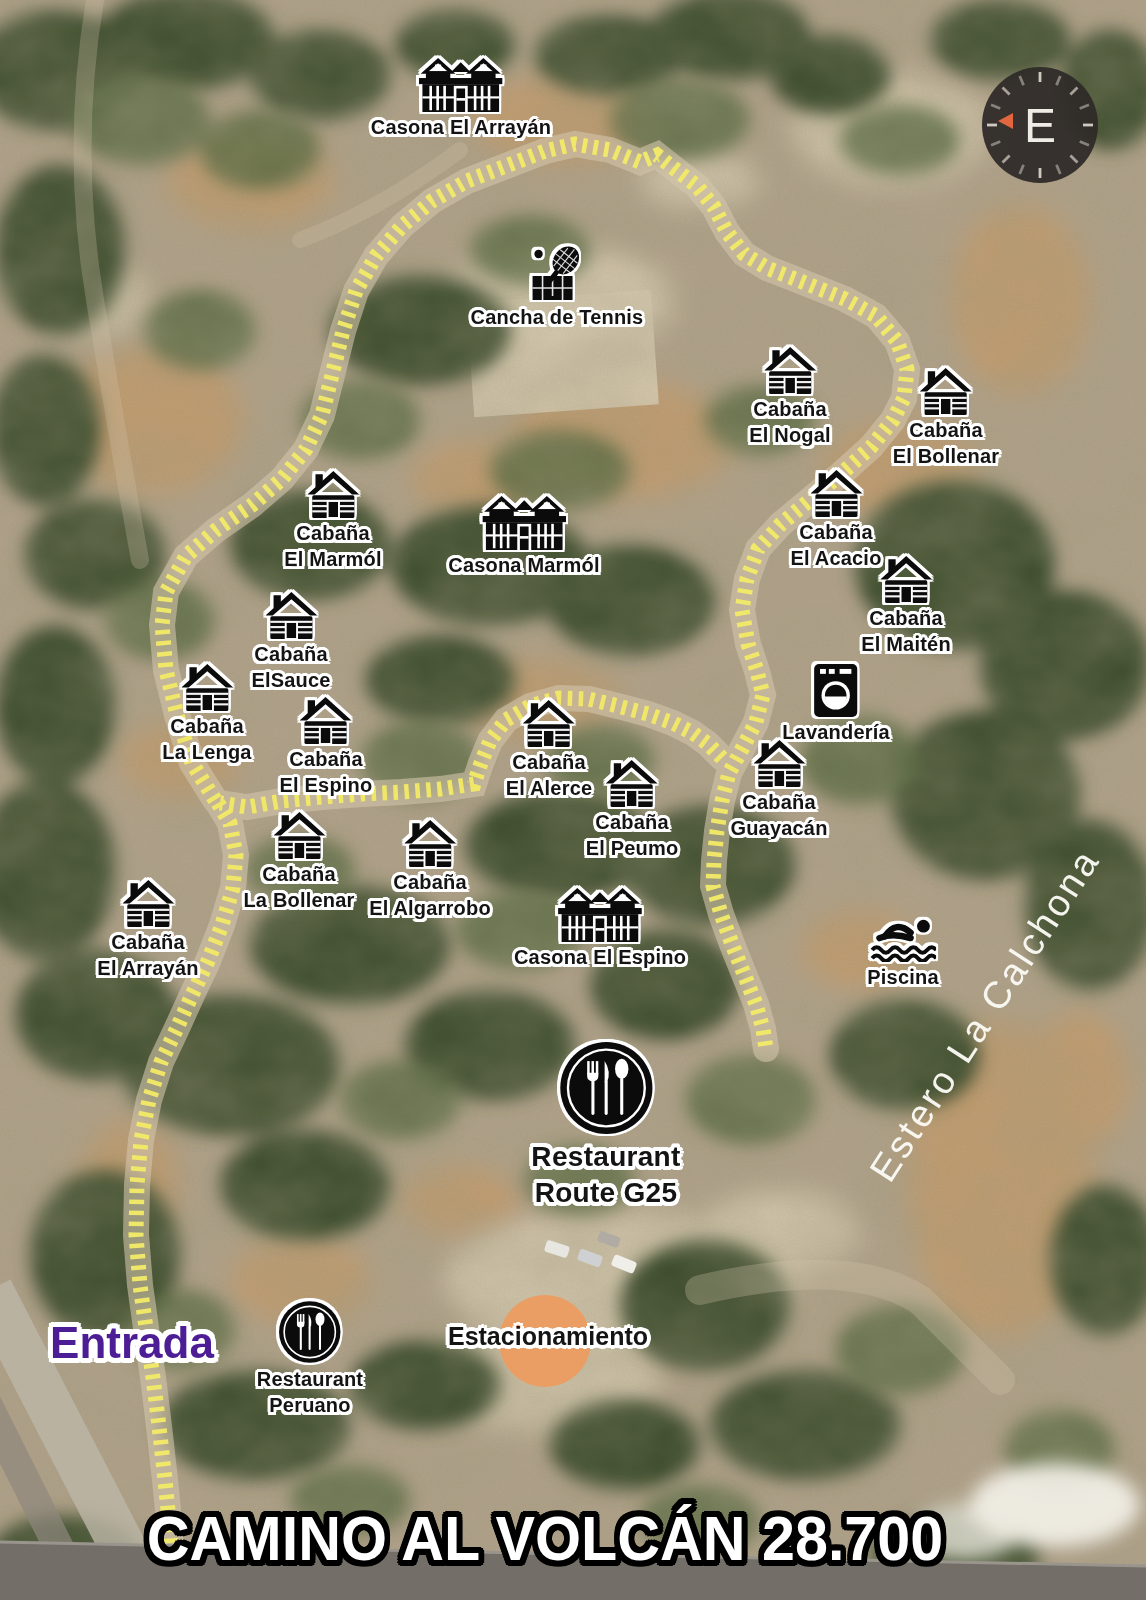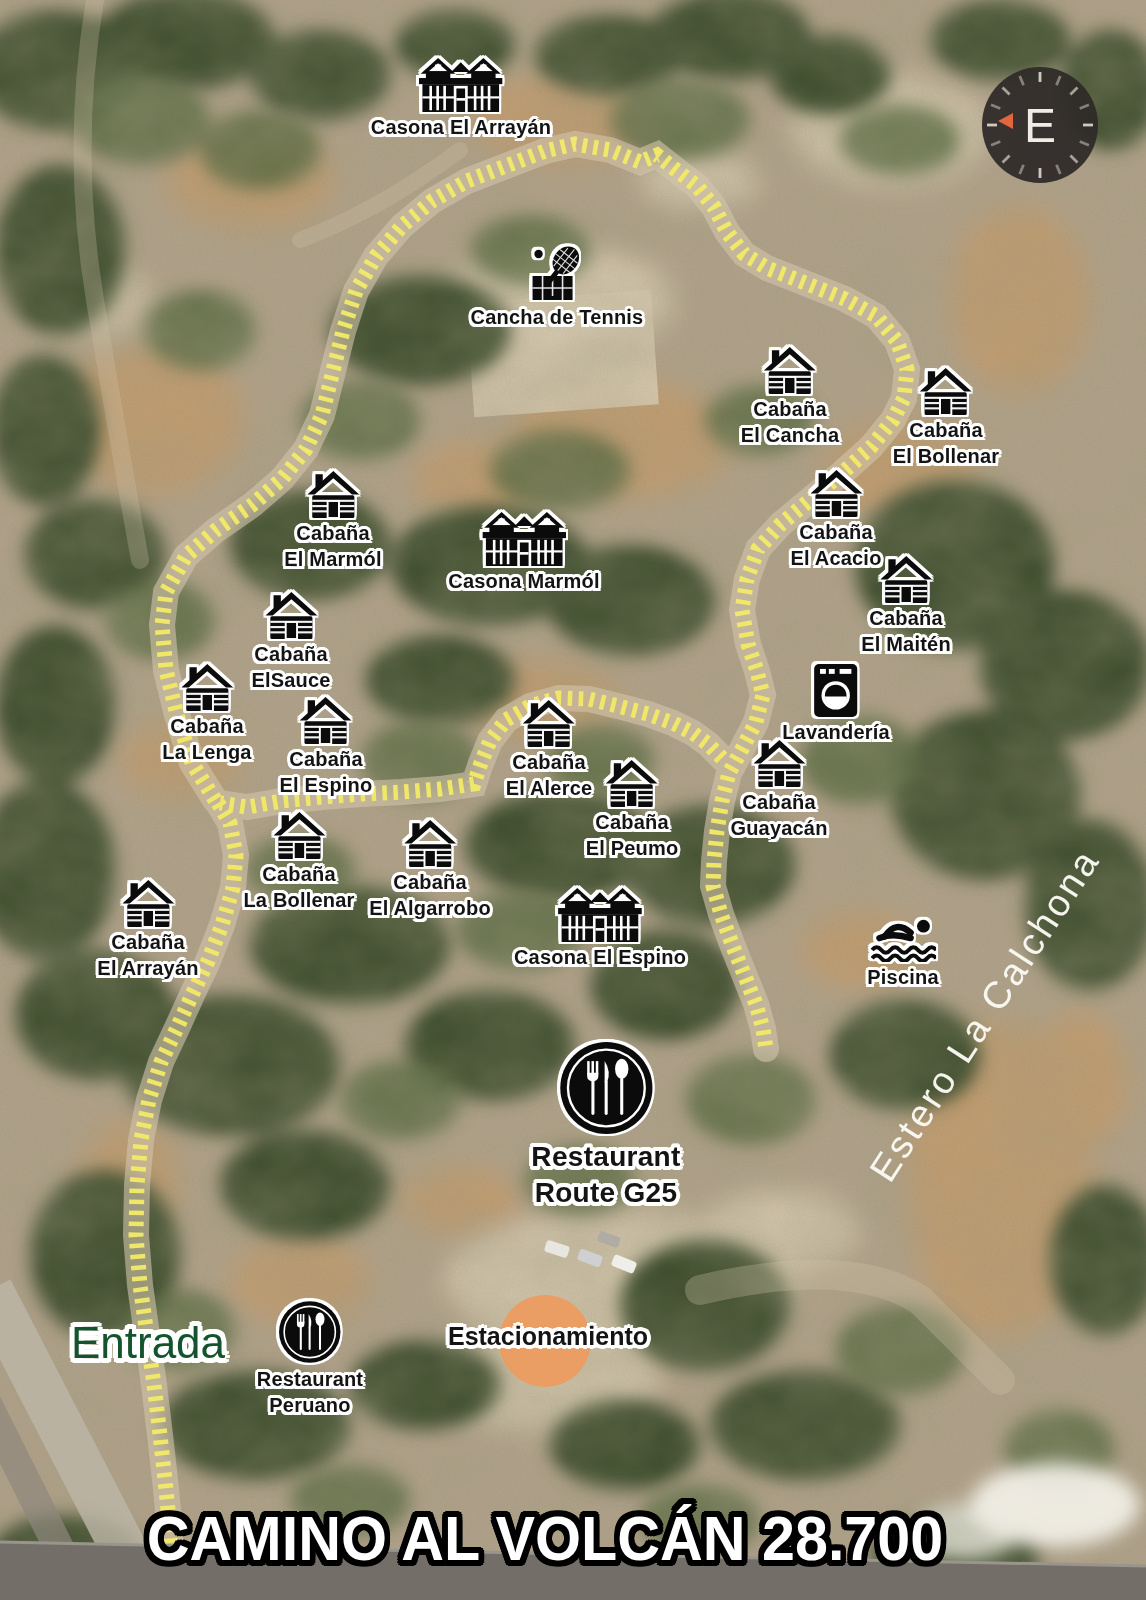--- a/index.html
+++ b/index.html
@@ -28,22 +28,22 @@
       -1px -3px 0 #fff,1px -3px 0 #fff,-1px 3px 0 #fff,1px 3px 0 #fff;
   }
   .mk-label.lbl-big{font-size:28px;font-weight:800;letter-spacing:.3px;
     text-shadow:-3px -3px 0 #fff,3px -3px 0 #fff,-3px 3px 0 #fff,3px 3px 0 #fff,
       -4px 0 0 #fff,4px 0 0 #fff,0 -4px 0 #fff,0 4px 0 #fff,
       -2px -4px 0 #fff,2px -4px 0 #fff,-2px 4px 0 #fff,2px 4px 0 #fff;}
   .mk-label span{display:block;}
 
   
   .entrada{
-    position:absolute;z-index:22;left:148px;top:1318px;transform:translateX(-50%);
-    font-size:44px;font-weight:400;color:#14532d;white-space:nowrap;
+    position:absolute;z-index:22;left:132px;top:1318px;transform:translateX(-50%);
+    font-size:44px;font-weight:700;color:#4c1d95;white-space:nowrap;
     text-shadow:-4px -4px 0 #fff,4px -4px 0 #fff,-4px 4px 0 #fff,4px 4px 0 #fff,
       -5px 0 0 #fff,5px 0 0 #fff,0 -5px 0 #fff,0 5px 0 #fff,
       -2px -5px 0 #fff,2px -5px 0 #fff,-2px 5px 0 #fff,2px 5px 0 #fff;
   }
   .parking-dot{
     position:absolute;z-index:19;left:545px;top:1341px;width:92px;height:92px;
     transform:translate(-50%,-50%);border-radius:50%;background:#ec9c60;opacity:.95;
   }
   .estacionamiento{
     position:absolute;z-index:22;left:548px;top:1336px;transform:translate(-50%,-50%);
@@ -374,21 +374,21 @@
           <span>Cancha de Tennis</span>
         </div>
     </div>
 
     <div class="marker" style="left: 790px; top: 347px;">
       <svg class="mk-icon" width="52" height="47">
           <use href="#i-cabin"></use>
         </svg>
       <div class="mk-label">
           <span>Cabaña</span>
-          <span>El Cancha</span>
+          <span>El Nogal</span>
         </div>
     </div>
 
     <div class="marker" style="left: 946px; top: 368px;">
       <svg class="mk-icon" width="52" height="47">
           <use href="#i-cabin"></use>
         </svg>
       <div class="mk-label">
           <span>Cabaña</span>
           <span>El Bollenar</span>
@@ -408,21 +408,21 @@
     <div class="marker" style="left: 836px; top: 470px;">
       <svg class="mk-icon" width="52" height="47">
           <use href="#i-cabin"></use>
         </svg>
       <div class="mk-label">
           <span>Cabaña</span>
           <span>El Acacio</span>
         </div>
     </div>
 
-    <div class="marker" style="left: 524px; top: 512px;">
+    <div class="marker" style="left: 524px; top: 496px;">
       <svg class="mk-icon" width="84" height="54">
           <use href="#i-casona"></use>
         </svg>
       <div class="mk-label">
           <span>Casona Marmól</span>
         </div>
     </div>
 
     <div class="marker" style="left: 906px; top: 556px;">
       <svg class="mk-icon" width="52" height="47">

